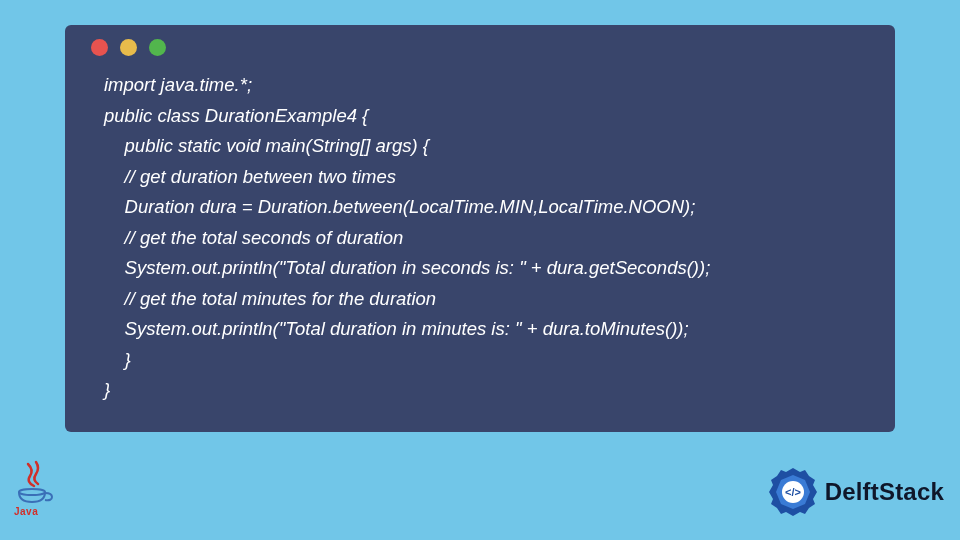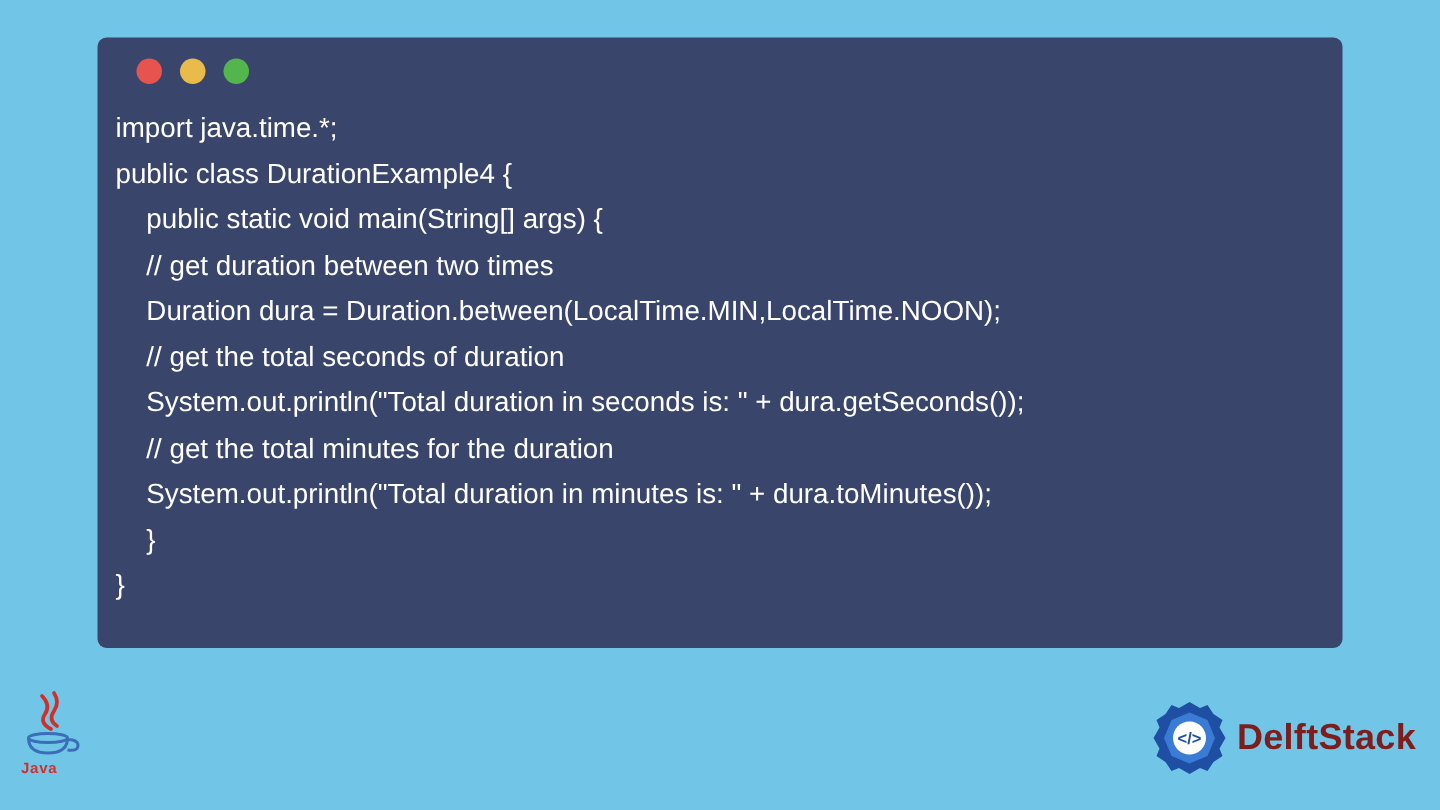--- a/index.html
+++ b/index.html
@@ -31,23 +31,24 @@
     height: 17px;
     border-radius: 50%;
   }
   .dot.red { background: #e7534f; }
   .dot.yellow { background: #e8bb4b; }
   .dot.green { background: #52b64d; }
   .code {
     color: #ffffff;
     font-size: 18.5px;
     line-height: 1.65;
-    padding: 4px 24px 8px 12px;
+    padding: 4px 24px 8px 39px;
     white-space: pre;
     font-family: Arial, Helvetica, sans-serif;
+    font-style: italic;
   }
   .java-logo {
     position: absolute;
     left: 14px;
     bottom: 18px;
     width: 44px;
     height: 62px;
   }
   .java-label {
     font-weight: bold;
@@ -60,21 +61,21 @@
     position: absolute;
     right: 16px;
     bottom: 22px;
     display: flex;
     align-items: center;
     gap: 6px;
   }
   .delft-text {
     font-size: 24px;
     font-weight: 600;
-    color: #7f1d1d;
+    color: #0f172a;
     letter-spacing: 0.2px;
   }
 </style>
 </head>
 <body>
 
 <div class="code-window">
   <div class="titlebar">
     <div class="dot red"></div>
     <div class="dot yellow"></div>

